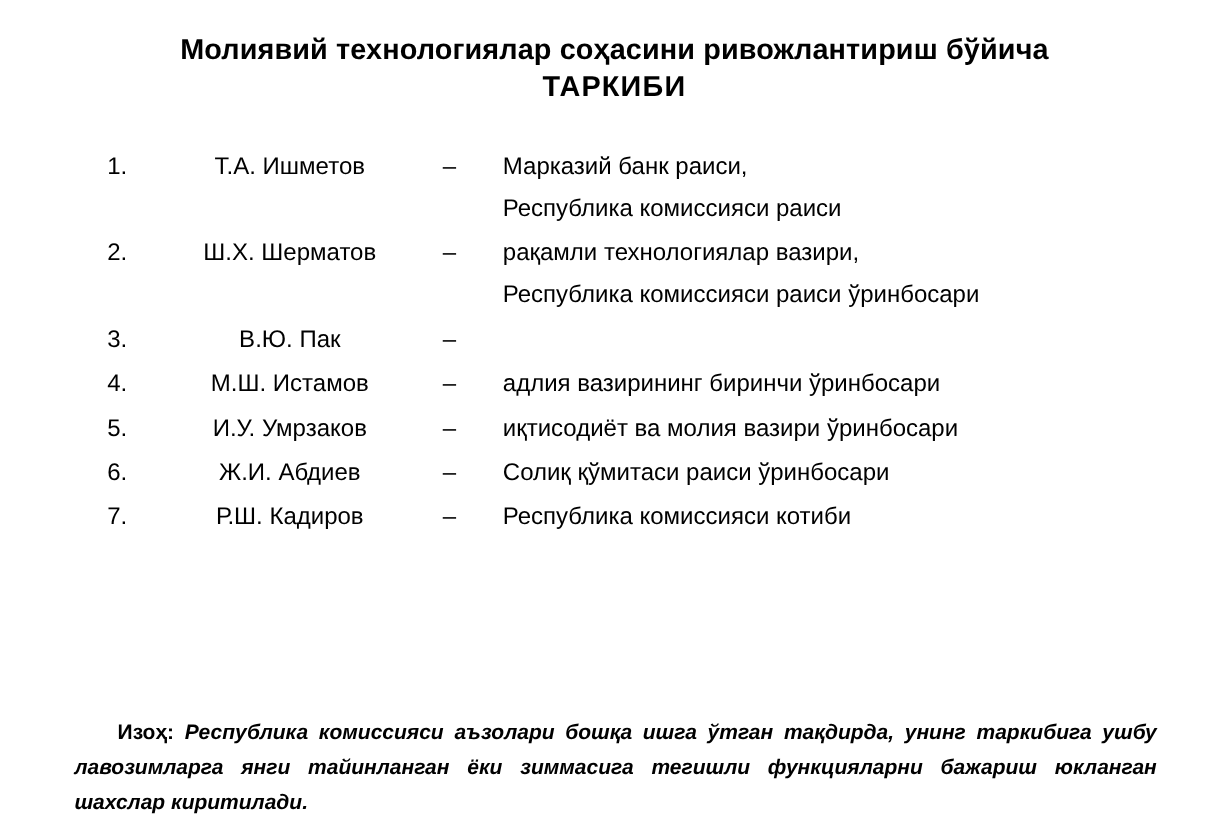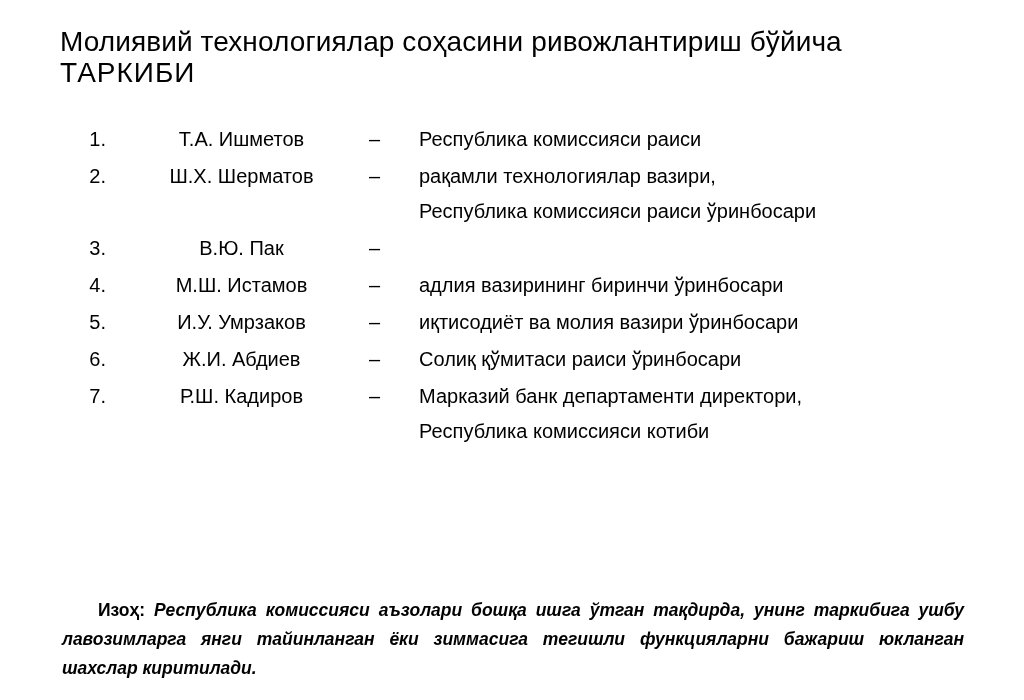--- a/index.html
+++ b/index.html
@@ -15,23 +15,23 @@
     overflow: hidden;
   }
   .page {
     width: 1024px;
     height: 700px;
     position: relative;
     box-sizing: border-box;
     padding: 26px 60px 0 60px;
   }
   .title-block {
-    text-align: left;
-    font-weight: normal;
-    font-size: 28px;
+    text-align: center;
+    font-weight: bold;
+    font-size: 24px;
     line-height: 31px;
     letter-spacing: 0.1px;
   }
   .title-line {
     display: block;
     white-space: nowrap;
   }
   .title-line.l1 { }
   .title-line.l2 { }
   .title-line.l3 {
@@ -107,20 +107,21 @@
     <span class="title-line l3">ТАРКИБИ</span>
   </div>
 
   <div class="members">
 
     <div class="member-row">
       <div class="num">1.</div>
       <div class="name">Т.А. Ишметов</div>
       <div class="dash">–</div>
       <div class="role">
+        <span class="plain">Марказий банк раиси,</span>
         <span class="second">Республика комиссияси раиси</span>
       </div>
     </div>
 
     <div class="member-row">
       <div class="num">2.</div>
       <div class="name">Ш.Х. Шерматов</div>
       <div class="dash">–</div>
       <div class="role">
         <span class="plain">рақамли технологиялар вазири,</span>
@@ -159,21 +160,20 @@
       <div class="role">
         <span class="plain">Солиқ қўмитаси раиси ўринбосари</span>
       </div>
     </div>
 
     <div class="member-row">
       <div class="num">7.</div>
       <div class="name">Р.Ш. Кадиров</div>
       <div class="dash">–</div>
       <div class="role">
-        <span class="plain">Марказий банк департаменти директори,</span>
         <span class="second">Республика комиссияси котиби</span>
       </div>
     </div>
 
   </div>
 
   <div class="note">
     <span class="lead">Изоҳ:</span><span> Республика комиссияси аъзолари бошқа ишга ўтган тақдирда, унинг таркибига ушбу лавозимларга янги тайинланган ёки зиммасига тегишли функцияларни бажариш юкланган шахслар киритилади.</span>
   </div>
 

